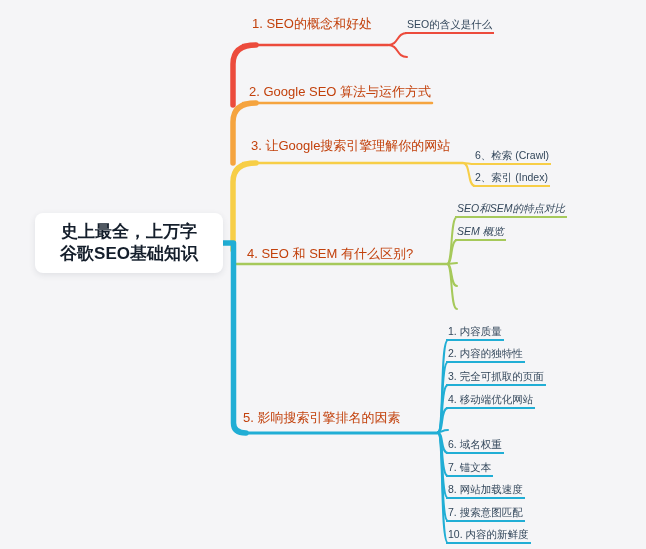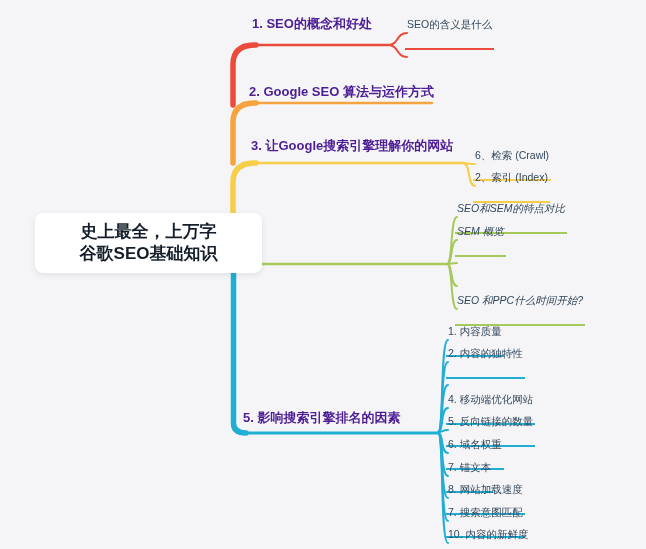--- a/index.html
+++ b/index.html
@@ -5,37 +5,37 @@
   html,body{margin:0;padding:0;}
   .canvas{
     position:relative;
     width:646px;height:549px;
     background:#f5f5f7;
     font-family:"Liberation Sans","DejaVu Sans",sans-serif;
     overflow:hidden;
   }
   .connector-layer{position:absolute;left:0;top:0;}
   .central{
-    position:absolute;left:35px;top:213px;width:227px;height:60px;
+    position:absolute;left:35px;top:213px;width:188px;height:60px;
     background:#ffffff;border-radius:8px;
     box-shadow:0 2px 6px rgba(40,50,70,0.10);
     display:flex;flex-direction:column;justify-content:center;align-items:center;
     color:#141e2b;font-weight:700;font-size:17px;line-height:22px;
     text-align:center;
   }
   .branch{
     position:absolute;
-    color:#4c1d95;font-weight:700;font-size:13px;line-height:16px;
+    color:#c2410c;font-weight:400;font-size:13px;line-height:16px;
     white-space:nowrap;
   }
   .child{
     position:absolute;
     color:#33475b;font-weight:400;font-size:10.5px;line-height:13px;
     white-space:nowrap;
-    padding:0 2px 17px 2px;
+    padding:0 2px 1px 2px;
     border-bottom:2px solid transparent;
     display:inline-block;
   }
   .u-red{border-bottom-color:#ec4b3c;}
   .u-yellow{border-bottom-color:#f7ce47;}
   .u-green{border-bottom-color:#a6c95b;font-style:italic;}
   .u-cyan{border-bottom-color:#21aed5;}
 </style>
 </head>
 <body>
@@ -81,34 +81,34 @@
   </svg>
 
   <div class="central">
     <div>史上最全，上万字</div>
     <div>谷歌SEO基础知识</div>
   </div>
 
   <div class="branch" style="left:252px;top:16px">1. SEO的概念和好处</div>
   <div class="branch" style="left:249px;top:84px">2. Google SEO 算法与运作方式</div>
   <div class="branch" style="left:251px;top:138px">3. 让Google搜索引擎理解你的网站</div>
+  <div class="branch" style="left:247px;top:246px">4. SEO 和 SEM 有什么区别?</div>
   <div class="branch" style="left:243px;top:410px">5. 影响搜索引擎排名的因素</div>
 
   <div class="child u-red" style="left:405px;top:18px">SEO的含义是什么</div>
 
   <div class="child u-yellow" style="left:473px;top:149px">6、检索 (Crawl)</div>
   <div class="child u-yellow" style="left:473px;top:171px">2、索引 (Index)</div>
 
   <div class="child u-green" style="left:455px;top:202px">SEO和SEM的特点对比</div>
   <div class="child u-green" style="left:455px;top:225px">SEM 概览</div>
-  <div class="child u-green" style="left:455px;top:294px">SEO 和PPC什么时间开始?</div>
 
   <div class="child u-cyan" style="left:446px;top:325px">1. 内容质量</div>
   <div class="child u-cyan" style="left:446px;top:347px">2. 内容的独特性</div>
+  <div class="child u-cyan" style="left:446px;top:370px">3. 完全可抓取的页面</div>
   <div class="child u-cyan" style="left:446px;top:393px">4. 移动端优化网站</div>
-  <div class="child u-cyan" style="left:446px;top:415px">5. 反向链接的数量</div>
   <div class="child u-cyan" style="left:446px;top:438px">6. 域名权重</div>
   <div class="child u-cyan" style="left:446px;top:461px">7. 锚文本</div>
   <div class="child u-cyan" style="left:446px;top:483px">8. 网站加载速度</div>
   <div class="child u-cyan" style="left:446px;top:506px">7. 搜索意图匹配</div>
   <div class="child u-cyan" style="left:446px;top:528px">10. 内容的新鲜度</div>
 
 </div>
 
 </body></html>

